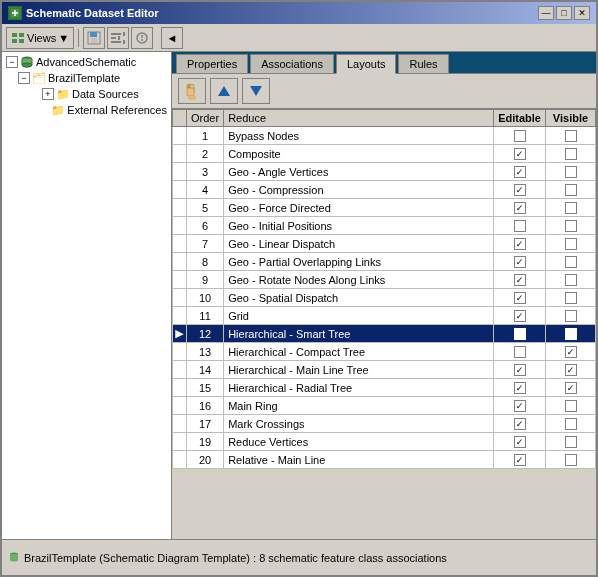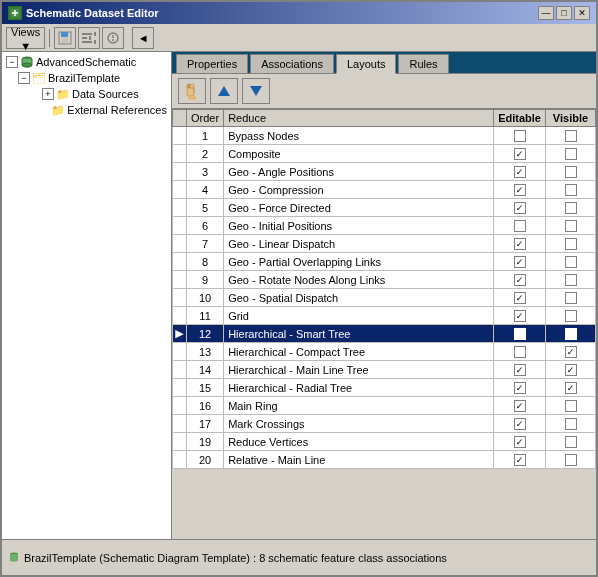--- a/index.html
+++ b/index.html
@@ -313,21 +313,21 @@
       <span class="title-text">Schematic Dataset Editor</span>
     </div>
     <div class="title-buttons">
       <div class="title-btn">—</div>
       <div class="title-btn">□</div>
       <div class="title-btn">✕</div>
     </div>
   </div>
 
   <div class="toolbar">
-    <div class="toolbar-btn" style="width:auto;padding:0 4px;gap:2px;display:flex;align-items:center;flex-direction:column;">
+    <div class="toolbar-btn" style="width:auto;padding:0 4px;gap:2px;display:flex;align-items:center;">
       <svg width="14" height="14" viewBox="0 0 14 14">
         <rect x="1" y="2" width="5" height="4" fill="#4a8f4a"></rect>
         <rect x="8" y="2" width="5" height="4" fill="#4a8f4a"></rect>
         <rect x="1" y="8" width="5" height="4" fill="#4a8f4a"></rect>
         <rect x="8" y="8" width="5" height="4" fill="#4a8f4a"></rect>
       </svg>
       <span>Views</span>
       <span>▼</span>
     </div>
     <div class="toolbar-separator"></div>
@@ -468,21 +468,21 @@
                 </td>
                 <td class="visible-col">
                   <div class="checkbox-cell">
                     <div class="cb"></div>
                   </div>
                 </td>
               </tr>
               <tr class="tr-normal">
                 <td class="row-indicator"></td>
                 <td class="order-col">3</td>
-                <td>Geo - Angle Positions</td>
+                <td>Geo - Angle Vertices</td>
                 <td class="editable-col">
                   <div class="checkbox-cell">
                     <div class="cb checked"></div>
                   </div>
                 </td>
                 <td class="visible-col">
                   <div class="checkbox-cell">
                     <div class="cb"></div>
                   </div>
                 </td>

